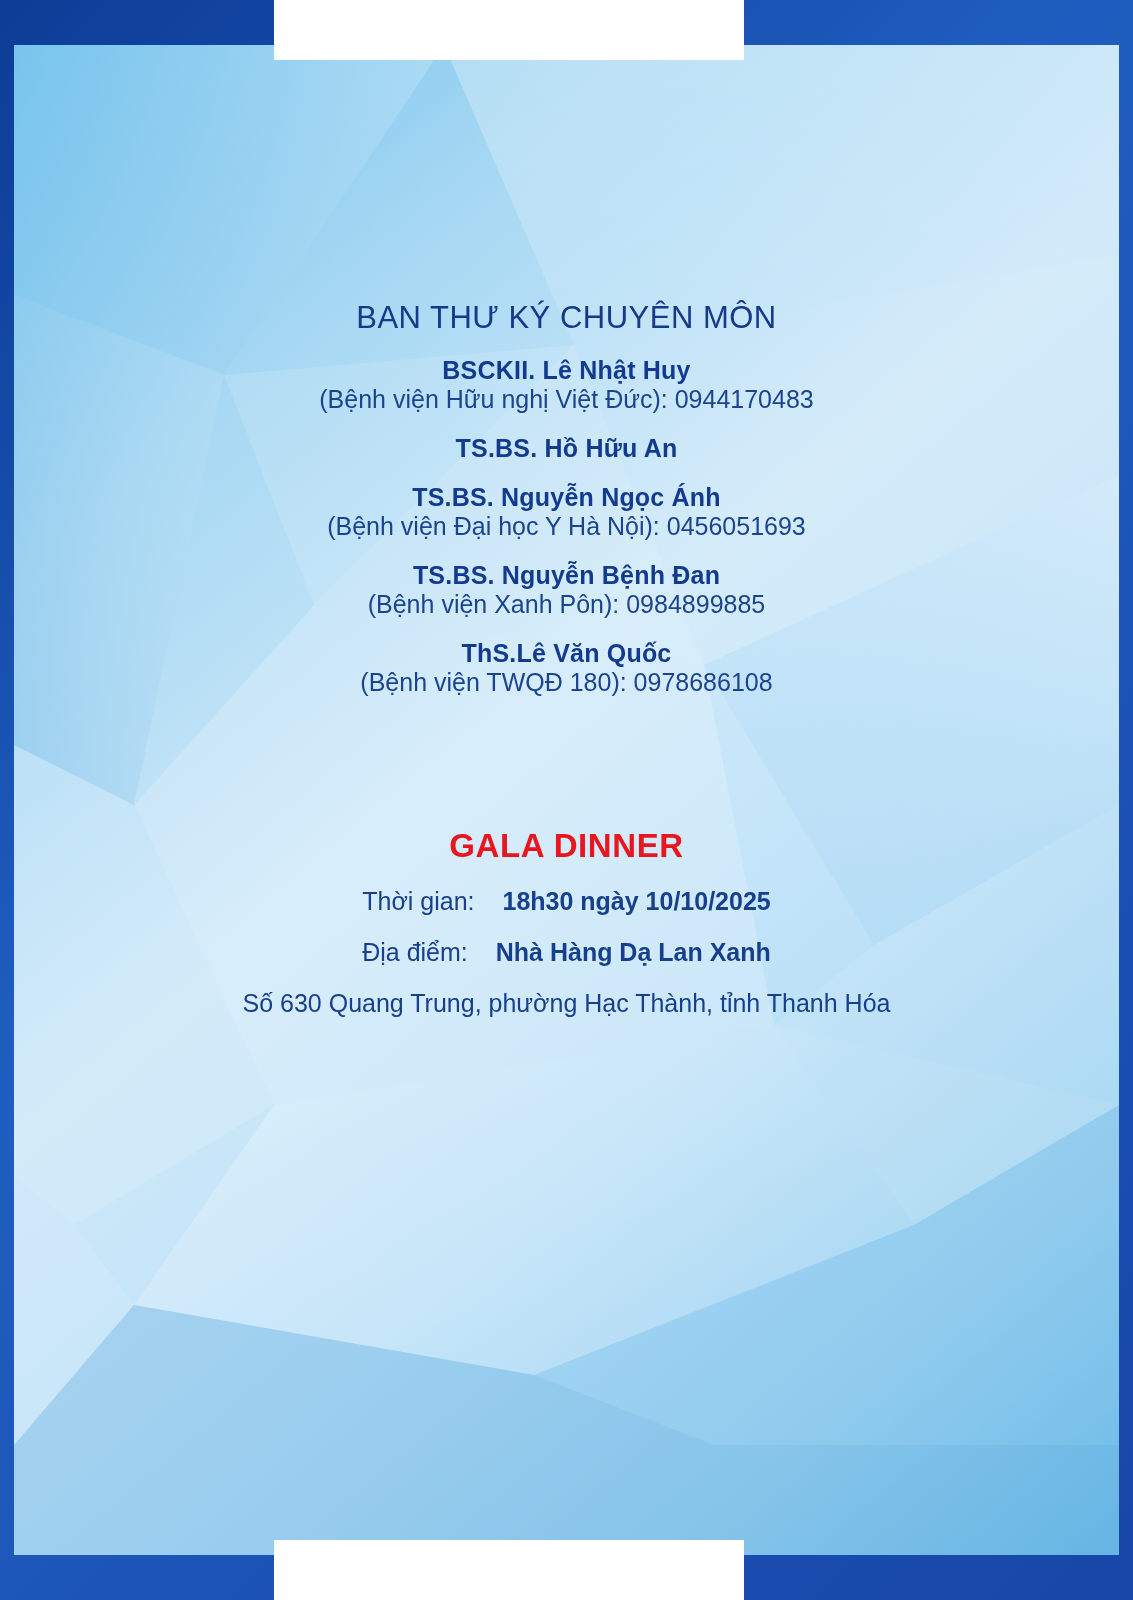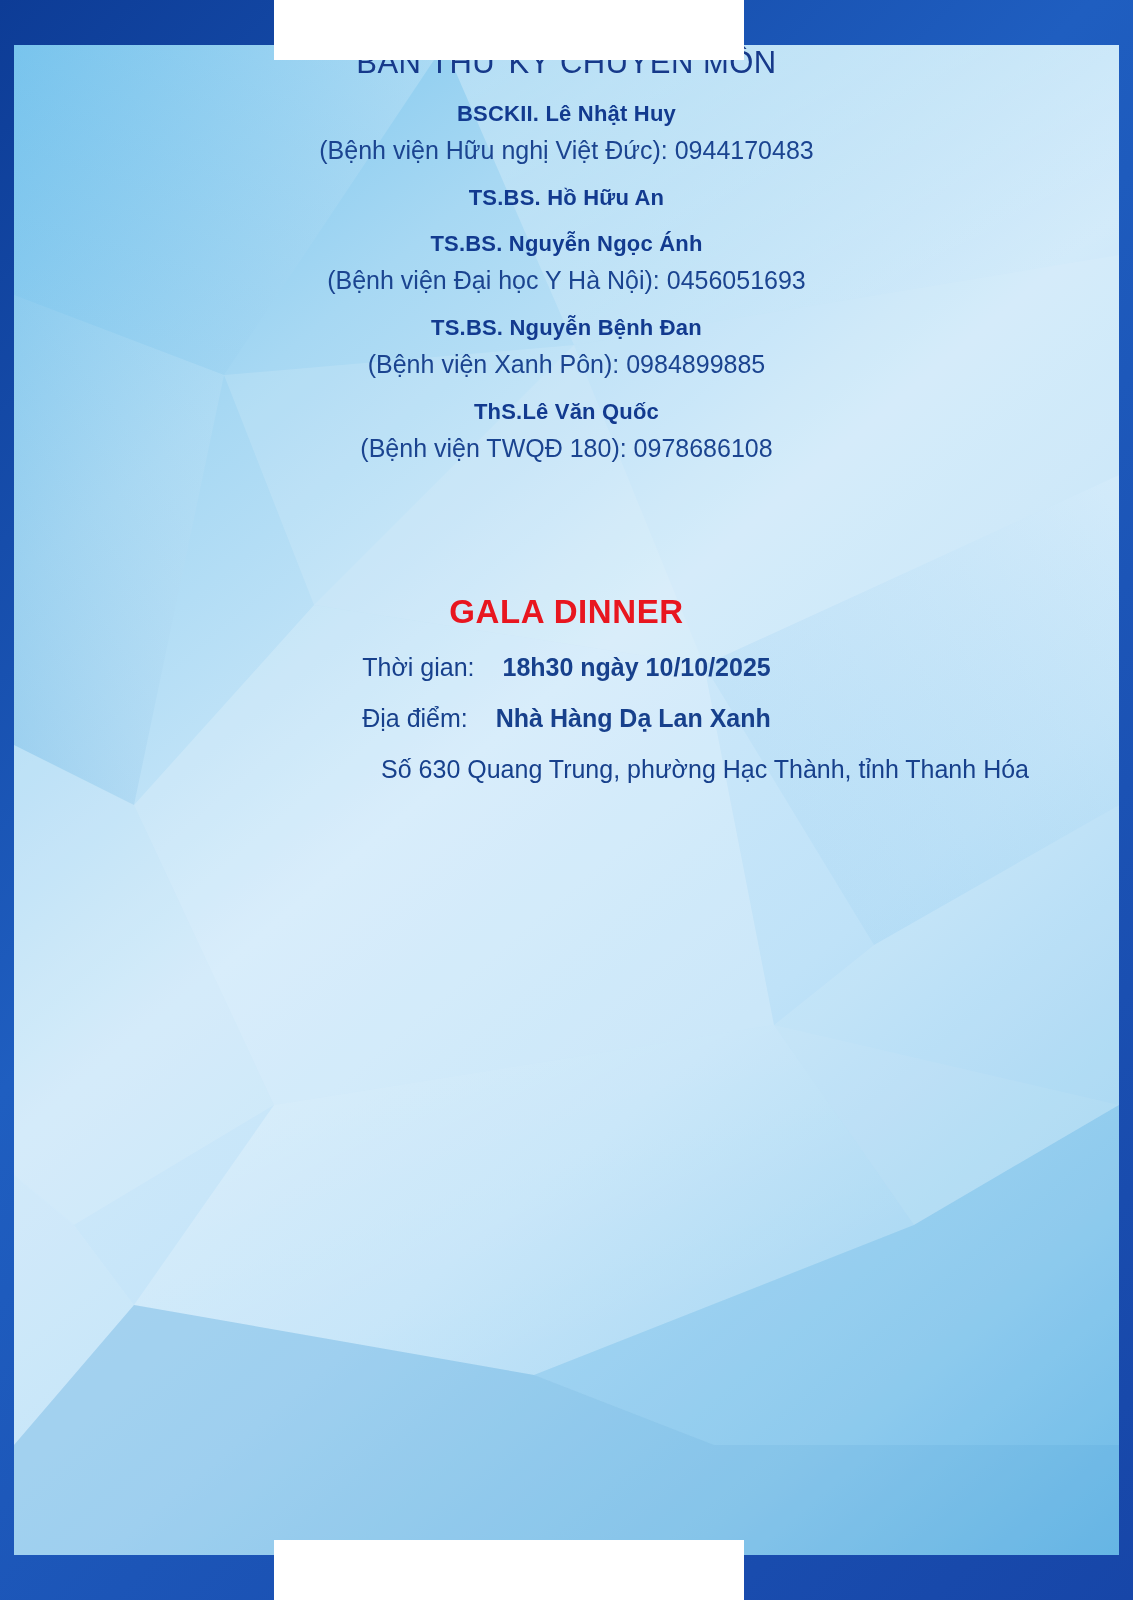--- a/index.html
+++ b/index.html
@@ -53,35 +53,35 @@
     position: absolute;
     left: 0;
     right: 0;
     top: 0;
     padding: 0 90px;
     text-align: center;
     color: #1b3a86;
   }
 
   .section-title {
+    margin-top: 255px;
     font-size: 31px;
     letter-spacing: 0.5px;
     color: #16398a;
     font-weight: 400;
   }
 
   .person {
     margin-top: 20px;
-    font-size: 22px;
+    font-size: 25px;
     font-weight: bold;
     color: #123a8f;
     letter-spacing: 0.2px;
   }
   .affil {
-    margin-top: 9px;
     font-size: 25px;
     font-weight: 400;
     color: #1b4490;
   }
 
   .gala-title {
     margin-top: 130px;
     font-size: 33px;
     font-weight: bold;
     color: #e8161f;
@@ -90,21 +90,20 @@
   .gala-line {
     margin-top: 22px;
     font-size: 25px;
     color: #17408c;
   }
   .gala-line b { font-weight: bold; margin-left: 21px; }
   .gala-addr {
     margin-top: 22px;
     font-size: 25px;
     color: #17408c;
-    text-align: right;
   }
 </style>
 </head>
 <body>
 
 <div class="page">
 
   <div class="frame-outer"></div>
 
   <div class="panel">

